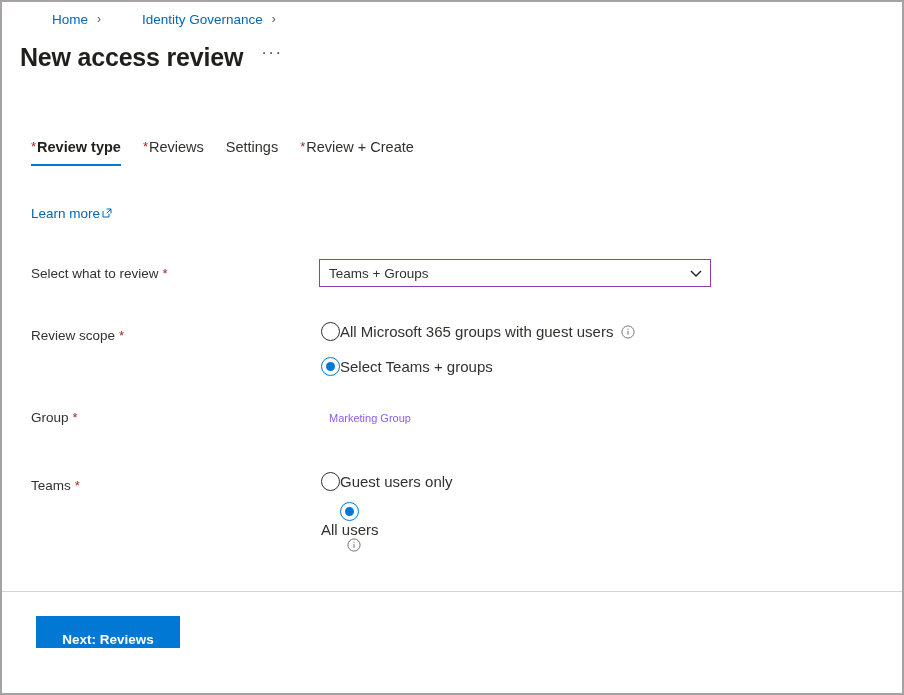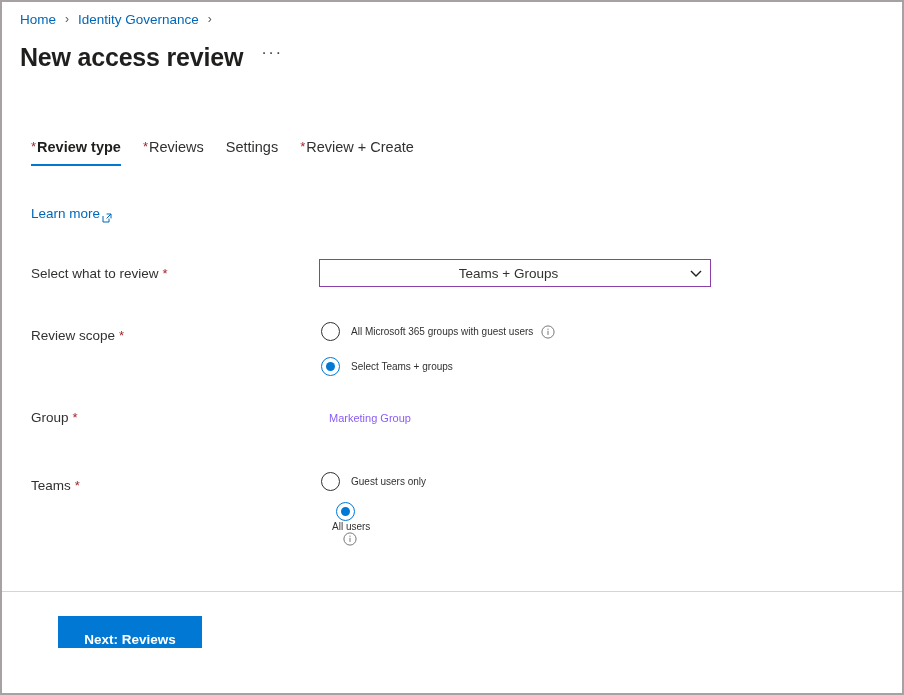--- a/index.html
+++ b/index.html
@@ -29,20 +29,21 @@
     font-size: 13.5px;
     color: #0067b8;
     display: flex;
     align-items: center;
     white-space: nowrap;
   }
   .crumb-link {
     color: #0067b8;
     cursor: pointer;
     text-decoration: none;
+    margin-left: 32px;
   }
   .crumb-sep {
     display: inline-block;
     margin: 0 9px;
     color: #5a5a5a;
     font-size: 12px;
     transform: translateY(-1px);
   }
 
   
@@ -109,21 +110,21 @@
     position: absolute;
     left: 29px;
     top: 182px;
     font-size: 13.5px;
     color: #323130;
     line-height: 20px;
     max-width: 860px;
   }
   .learn-more {
     display: inline-flex;
-    align-items: center;
+    align-items: flex-start;
     color: #0067b8;
     cursor: pointer;
     font-size: 13.5px;
   }
   .ext-icon {
     display: inline-block;
     margin-left: 2px;
     width: 10px;
     height: 10px;
     position: relative;
@@ -159,21 +160,20 @@
     align-items: center;
     padding: 0 6px 0 9px;
     cursor: pointer;
   }
   .dropdown-value {
     flex: 1;
     font-size: 13.5px;
     color: #323130;
     white-space: nowrap;
     overflow: hidden;
-    text-align: center;
   }
   .chev { width: 16px; height: 16px; flex: 0 0 auto; }
 
   
   .radio-row {
     position: absolute;
     display: flex;
     align-items: center;
     cursor: pointer;
   }
@@ -197,22 +197,21 @@
     left: 50%;
     top: 50%;
     width: 9px;
     height: 9px;
     margin-left: -4.5px;
     margin-top: -4.5px;
     border-radius: 50%;
     background: #0078d4;
   }
   .radio-label {
-    margin-left: 11px;
-    font-size: 10px;
+    font-size: 15px;
     color: #323130;
     white-space: nowrap;
   }
   .info-icon {
     margin-left: 8px;
     width: 14px;
     height: 14px;
     flex: 0 0 auto;
     cursor: pointer;
   }
@@ -231,21 +230,21 @@
   .divider {
     position: absolute;
     left: 0;
     right: 0;
     top: 589px;
     height: 1px;
     background: #d8d4d5;
   }
   .next-button {
     position: absolute;
-    left: 56px;
+    left: 34px;
     top: 614px;
     width: 144px;
     height: 30px;
     background: #0078d4;
     color: #ffffff;
     border: none;
     font-family: "Liberation Sans", sans-serif;
     font-size: 13.5px;
     font-weight: 700;
     cursor: pointer;

